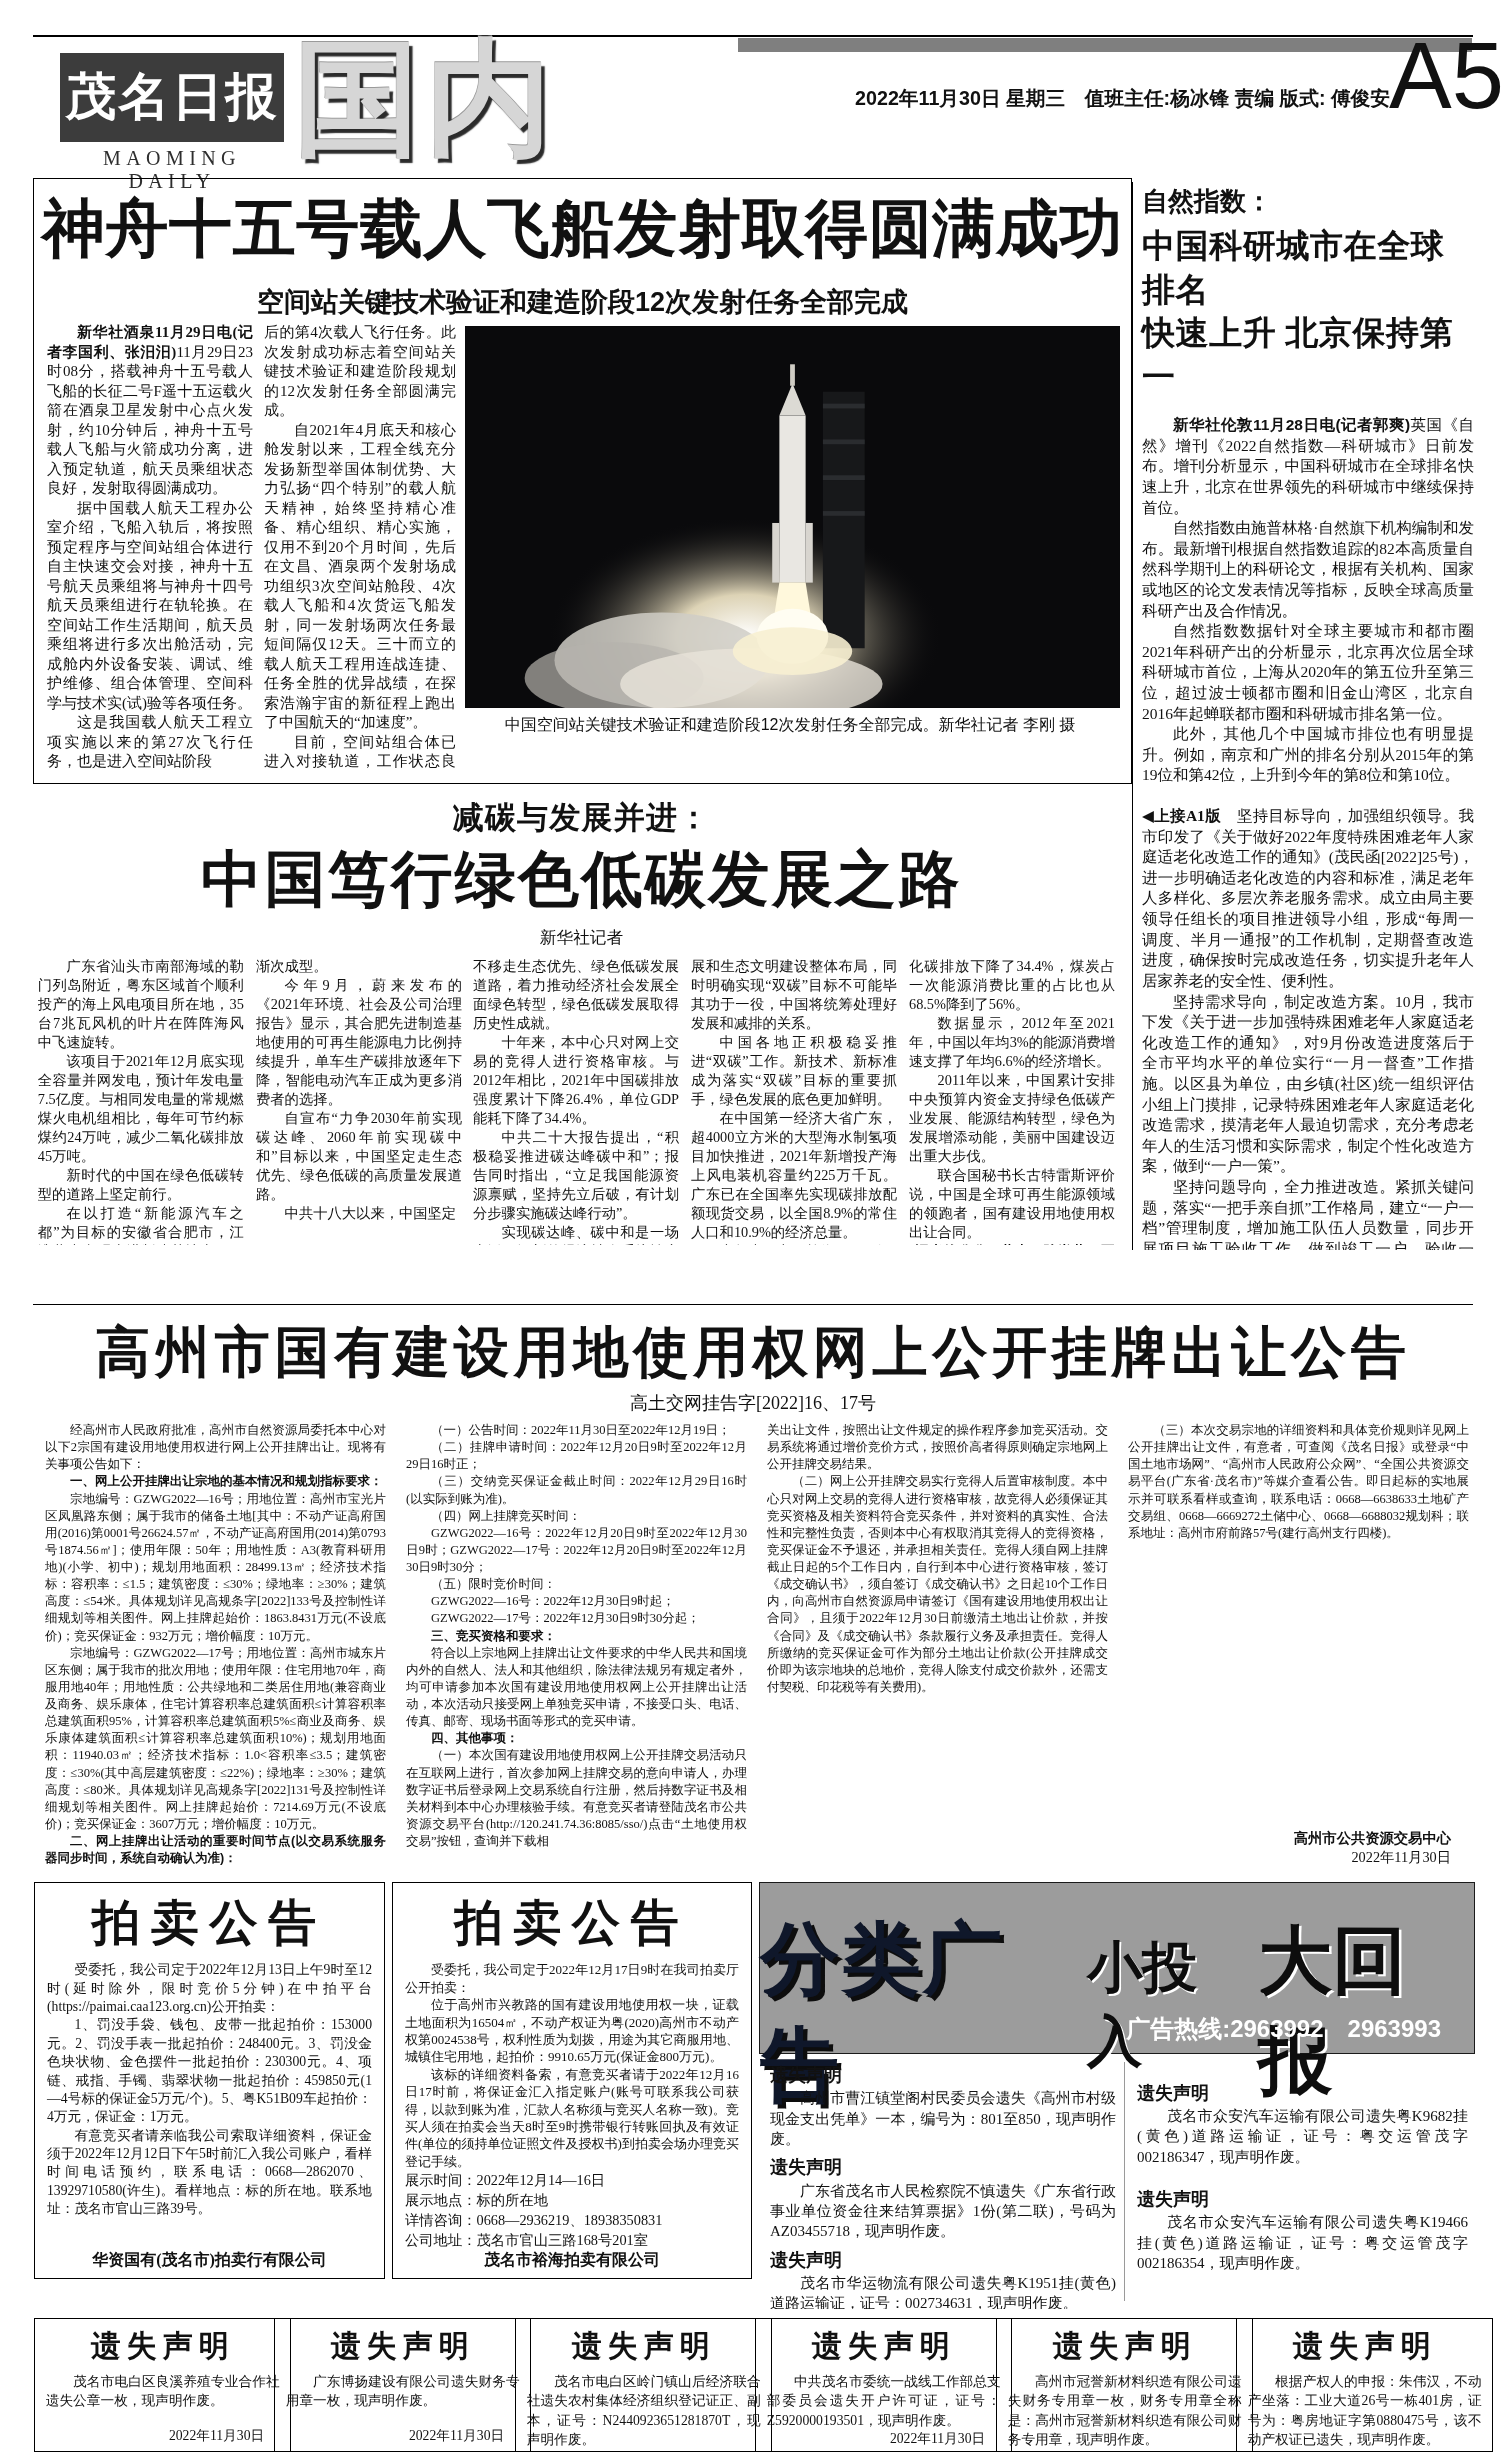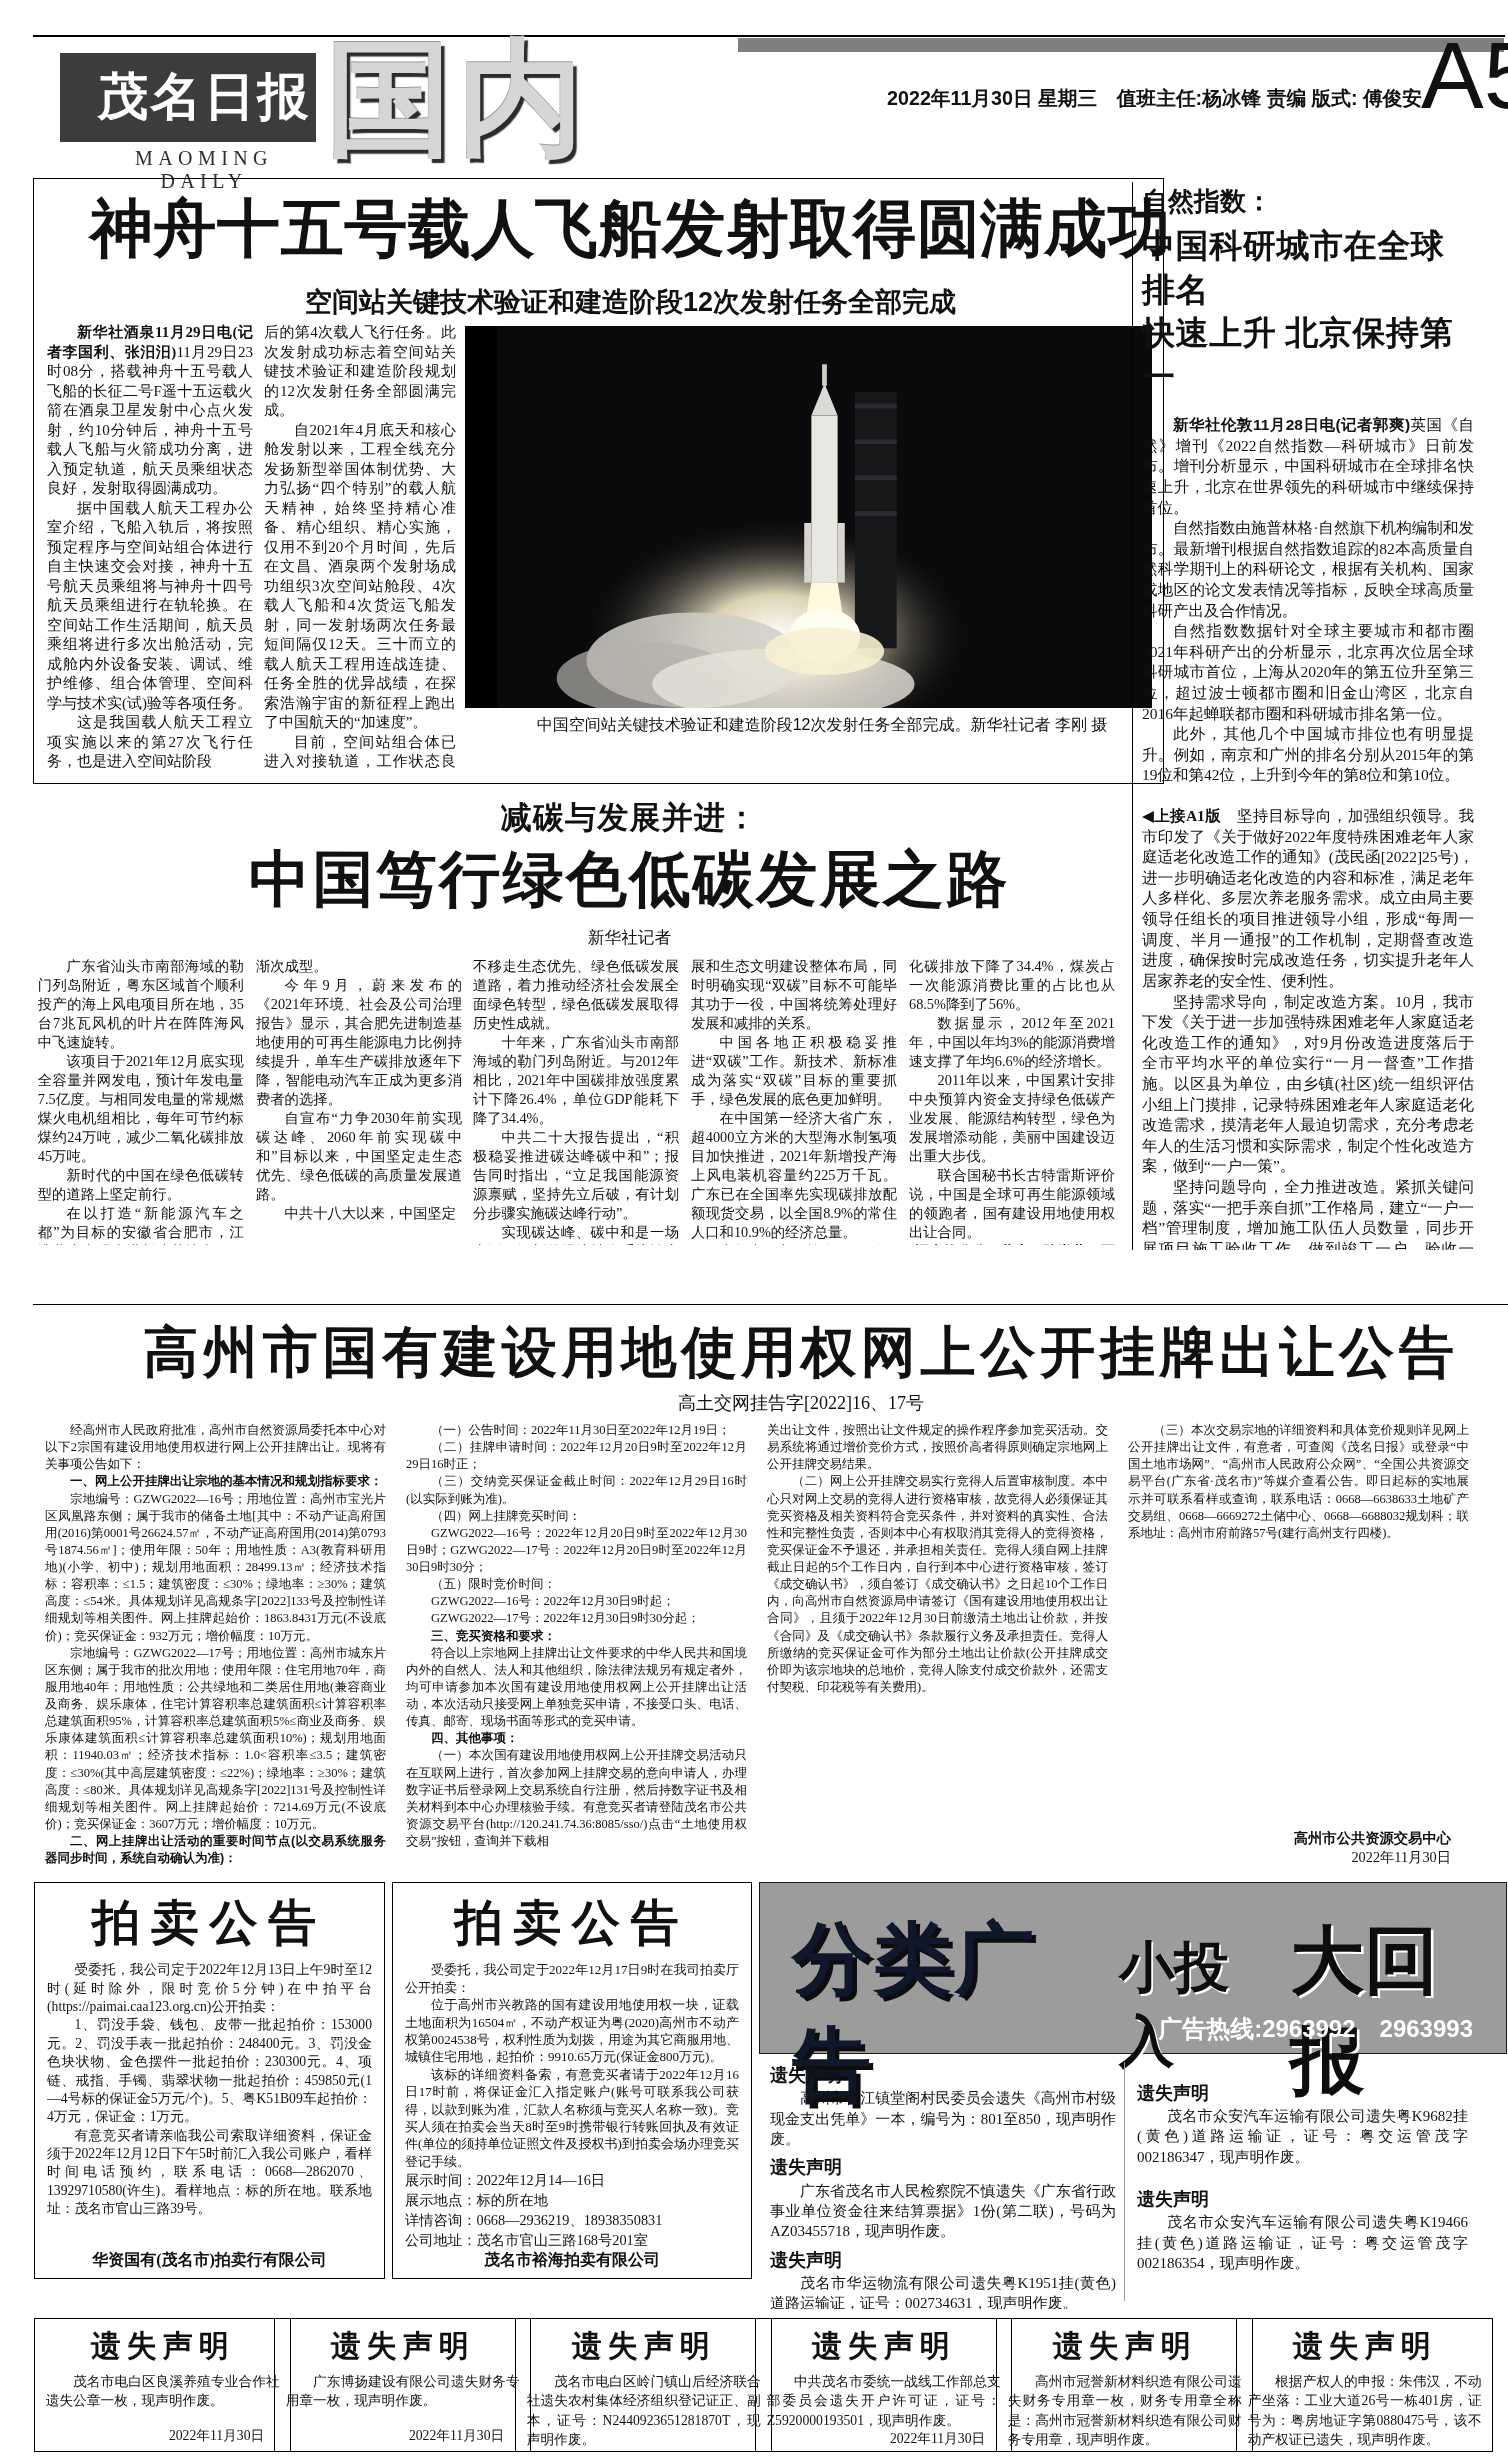--- a/index.html
+++ b/index.html
@@ -1,18 +1,18 @@
 <!DOCTYPE html>
 <html style="font-size:9.5px"><head>
 <meta charset="utf-8">
 <style>
   html,body{margin:0;padding:0;background:#e8e8e8;}
   .page{position:relative;width:1508px;height:2462px;background:#ffffff;
         font-family:"Liberation Serif","DejaVu Serif",serif;color:#111;overflow:hidden;}
-  .abs{position:absolute;padding-left:32px;}
+  .abs{position:absolute;}
   .sans{font-family:"Liberation Sans","DejaVu Sans",sans-serif;}
   .ctr{text-align:center;}
   .col{position:absolute;text-align:justify;overflow:hidden;}
   .col p{margin:0;text-indent:2em;}
   .col p.bold{font-weight:bold;}
   .rule{background:#000;}
   
   #logo-box{left:60px;top:53px;width:224px;height:89px;background:#3c3c3c;color:#fff;
             display:flex;align-items:center;justify-content:center;font-size:51px;font-weight:bold;letter-spacing:2.4px;}
   #logo-en{left:60px;top:147px;width:224px;text-align:center;font-size:20px;letter-spacing:5.4px;color:#2e2e2e;}
@@ -174,21 +174,21 @@
       <p>在以打造“新能源汽车之都”为目标的安徽省合肥市，江淮蔚来合肥先进制造基地内，一排排机械臂井井有条地把各个零部件安装到位，一辆辆智能电动汽车</p>
     </div>
     <div class="col gcol" style="left:223px;">
       <p style="text-indent:0;">渐次成型。</p>
       <p>今年9月，蔚来发布的《2021年环境、社会及公司治理报告》显示，其合肥先进制造基地使用的可再生能源电力比例持续提升，单车生产碳排放逐年下降，智能电动汽车正成为更多消费者的选择。</p>
       <p>自宣布“力争2030年前实现碳达峰、2060年前实现碳中和”目标以来，中国坚定走生态优先、绿色低碳的高质量发展道路。</p>
       <p>中共十八大以来，中国坚定</p>
     </div>
     <div class="col gcol" style="left:440px;">
       <p style="text-indent:0;">不移走生态优先、绿色低碳发展道路，着力推动经济社会发展全面绿色转型，绿色低碳发展取得历史性成就。</p>
-      <p>十年来，广东省汕头市南部海域的勒门列岛附近。与2012年相比，2021年中国碳排放强度累计下降26.4%，单位GDP能耗下降了34.4%。</p>
+      <p>十年来，本中心只对网上交易的竞得人进行资格审核。与2012年相比，2021年中国碳排放强度累计下降26.4%，单位GDP能耗下降了34.4%。</p>
       <p>中共二十大报告提出，“积极稳妥推进碳达峰碳中和”；报告同时指出，“立足我国能源资源禀赋，坚持先立后破，有计划分步骤实施碳达峰行动”。</p>
       <p>实现碳达峰、碳中和是一场广泛而深刻的经济社会系统性变革。中国领导人多次强调，要把碳达峰、碳中和纳入经济社会发</p>
     </div>
     <div class="col gcol" style="left:658px;">
       <p style="text-indent:0;">展和生态文明建设整体布局，同时明确实现“双碳”目标不可能毕其功于一役，中国将统筹处理好发展和减排的关系。</p>
       <p>中国各地正积极稳妥推进“双碳”工作。新技术、新标准成为落实“双碳”目标的重要抓手，绿色发展的底色更加鲜明。</p>
       <p>在中国第一经济大省广东，超4000立方米的大型海水制氢项目加快推进，2021年新增投产海上风电装机容量约225万千瓦。广东已在全国率先实现碳排放配额现货交易，以全国8.9%的常住人口和10.9%的经济总量。</p>
       <p>十年来，中国单位GDP二氧</p>
     </div>
     <div class="col gcol" style="left:876px;">

